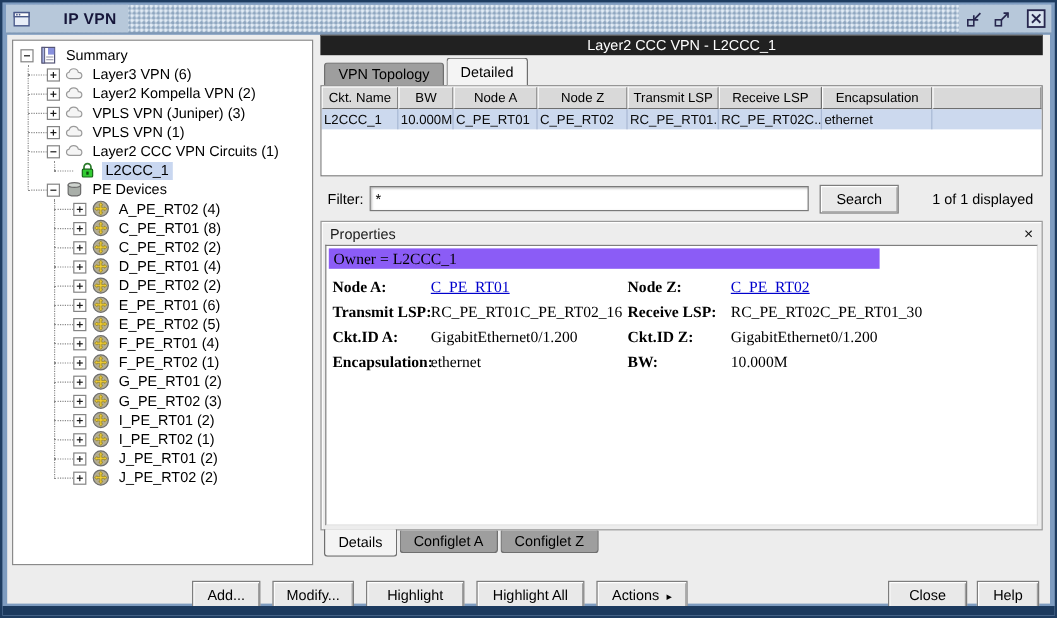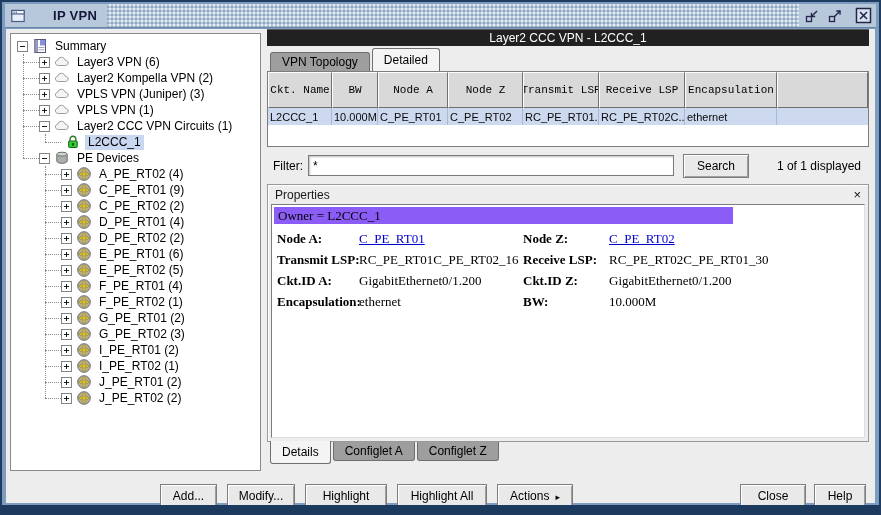--- a/index.html
+++ b/index.html
@@ -53,21 +53,21 @@
   .tlabel{padding:0 3px;line-height:15px;}
   .tlabel.sel{background:#c9d7f0;}
   
   .right-panel{position:absolute;left:261px;top:0;width:602px;height:438px;display:flex;flex-direction:column;}
   .rp-header{height:17px;background:#212121;border-top:1px solid #5a5a5a;color:#fff;font-size:12px;line-height:16px;text-align:center;margin-bottom:2px;}
   .rp-tabs{height:23px;display:flex;align-items:flex-end;padding-left:3px;}
   .tab{font-size:12px;padding:0 11px;background:#9e9e9e;border:1px solid #6f6f6f;color:#000;display:flex;align-items:center;height:19px;margin-right:2px;cursor:default;white-space:nowrap;}
   .rp-tabs .tab{border-bottom:none;border-radius:3px 3px 0 0;}
   .rp-tabs .tab.sel{height:23px;background:#f4f4f4;position:relative;z-index:2;}
   .rp-table{height:76px;background:#fff;border:1px solid #7d7d7d;display:flex;flex-direction:column;overflow:hidden;}
-  .thead{display:flex;height:36px;flex:none;font-family:Liberation Mono, monospace;}
+  .thead{display:flex;height:19px;flex:none;}
   .th{background:#d9d9d9;border:1px solid;border-color:#fdfdfd #6f6f6f #6f6f6f #fdfdfd;font-size:11px;display:flex;align-items:center;justify-content:center;overflow:hidden;white-space:nowrap;flex:none;}
   .th.fill{flex:1;}
   .trow{display:flex;height:17px;background:#ccd9ee;flex:none;}
   .td{font-size:11px;padding:1px 2px;border-right:1px solid #a9b8d4;overflow:hidden;white-space:nowrap;display:flex;align-items:center;color:#0a0a0a;flex:none;}
   .td.fill{flex:1;border-right:none;}
   .tfill{flex:1;background:#fff;}
   .rp-filter{height:37px;display:flex;align-items:center;padding:0 3px;}
   .filter-label{font-size:12px;margin:0 5px 0 3px;color:#000;}
   .filter-input{width:366px;height:21px;border:1px solid #7a7a7a;box-shadow:inset 1px 1px 2px rgba(0,0,0,.25);font-size:12px;padding:0 4px;font-family:"Liberation Sans",sans-serif;background:#fff;}
   .btn{font-size:12px;background:#e9e9e9;border:1px solid #7d7d7d;box-shadow:inset 1px 1px 0 #fff, inset -1px -1px 0 #9f9f9f;color:#000;font-family:"Liberation Sans",sans-serif;cursor:default;}
@@ -240,21 +240,21 @@
         </div>
         <div class="tree-row d2">
           <i class="hline h2"></i>
           <span class="expander plus"></span>
           <span class="ticon">
             <svg width="16" height="16" viewBox="0 0 16 16">
               <circle cx="8" cy="8" r="6.3" fill="#b5ae93" stroke="#6e6e6e" stroke-width="1"></circle>
               <path d="M8,2.8 L9.6,4.9 H8.8 V7.2 H11.1 V6.4 L13.2,8 L11.1,9.6 V8.8 H8.8 V11.1 H9.6 L8,13.2 L6.4,11.1 H7.2 V8.8 H4.9 V9.6 L2.8,8 L4.9,6.4 V7.2 H7.2 V4.9 H6.4 Z" fill="#f0cc33" stroke="#8a7a1a" stroke-width="0.5"></path>
             </svg>
           </span>
-          <span class="tlabel">C_PE_RT01 (9)</span>
+          <span class="tlabel">C_PE_RT01 (8)</span>
         </div>
         <div class="tree-row d2">
           <i class="hline h2"></i>
           <span class="expander plus"></span>
           <span class="ticon">
             <svg width="16" height="16" viewBox="0 0 16 16">
               <circle cx="8" cy="8" r="6.3" fill="#b5ae93" stroke="#6e6e6e" stroke-width="1"></circle>
               <path d="M8,2.8 L9.6,4.9 H8.8 V7.2 H11.1 V6.4 L13.2,8 L11.1,9.6 V8.8 H8.8 V11.1 H9.6 L8,13.2 L6.4,11.1 H7.2 V8.8 H4.9 V9.6 L2.8,8 L4.9,6.4 V7.2 H7.2 V4.9 H6.4 Z" fill="#f0cc33" stroke="#8a7a1a" stroke-width="0.5"></path>
             </svg>
           </span>

